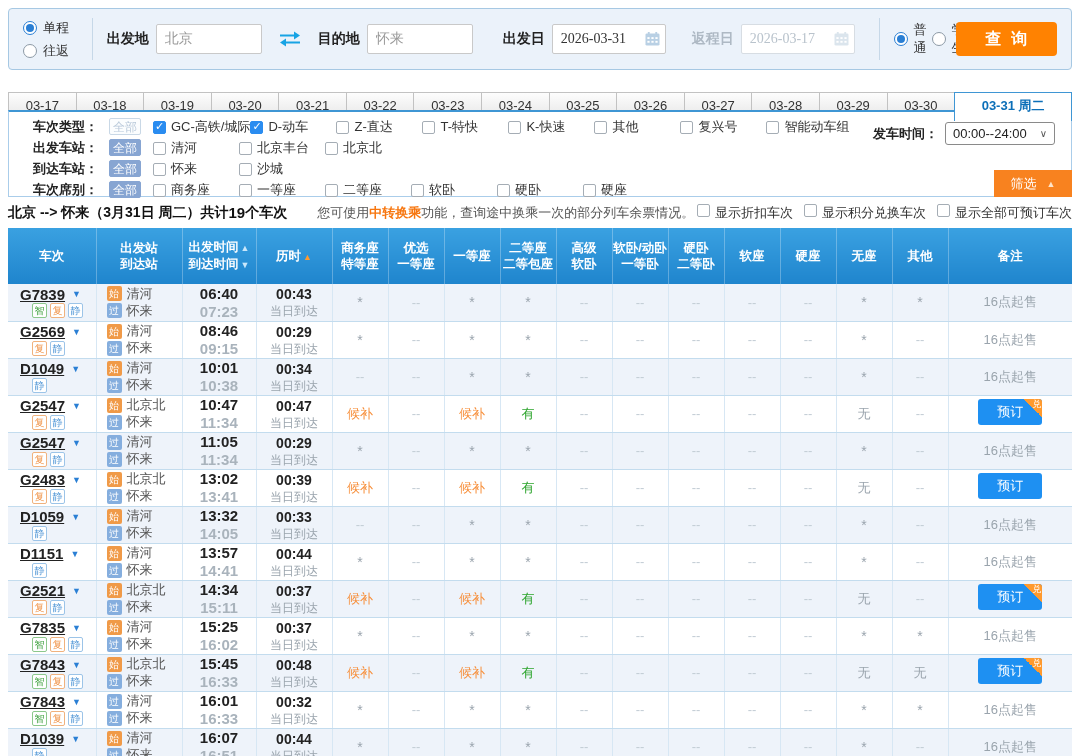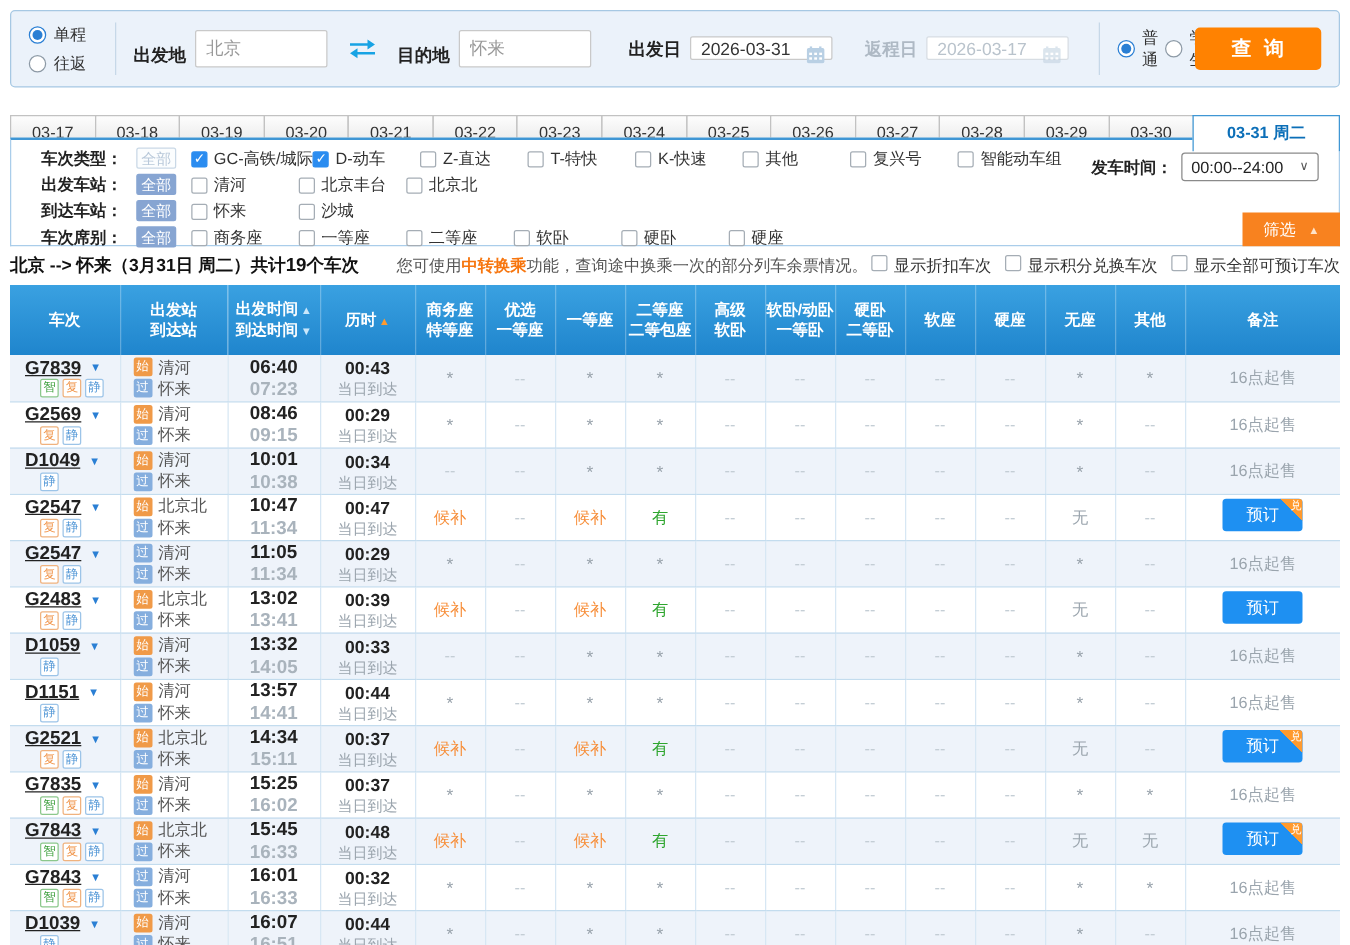--- a/index.html
+++ b/index.html
@@ -10,30 +10,30 @@
   
   .search-panel { position:absolute; left:8px; top:8px; width:1064px; height:62px;
     background:#ebf2fa; border:1px solid #a6c8e3; border-radius:4px;
     display:flex; align-items:center; padding:0 14px; }
   .trip-group { display:flex; flex-direction:column; gap:5px; width:66px; }
   .radio-row { display:flex; align-items:center; gap:6px; font-size:13px; color:#333; cursor:pointer; }
   .radio { width:14px; height:14px; border-radius:50%; border:1px solid #8d9aa6; background:#fff; position:relative; flex:0 0 14px; }
   .radio.checked { border-color:#2a7fd4; }
   .radio.checked::after { content:""; position:absolute; left:2px; top:2px; width:8px; height:8px; border-radius:50%; background:#2a7fd4; }
   .v-div { width:1px; height:42px; background:#c6d8e8; margin:0 14px; }
-  .field { display:flex; align-items:flex-end; gap:7px; }
+  .field { display:flex; align-items:center; gap:7px; }
   .field .flabel { font-size:14px; font-weight:bold; color:#222; white-space:nowrap; }
   .field .flabel.muted { color:#aeb9c4; }
   .txt-input { width:106px; height:30px; border:1px solid #c9c9c9; border-radius:2px;
     padding:0 8px; font-size:14px; color:#999; background:#fff; outline:none;
     font-family:"Liberation Sans","DejaVu Sans",sans-serif; }
   .date-wrap { position:relative; }
-  .date-input { width:114px; height:19px; border:1px solid #c9c9c9; border-radius:2px;
+  .date-input { width:114px; height:30px; border:1px solid #c9c9c9; border-radius:2px;
     padding:0 17px 0 8px; font-size:14px; color:#333; background:#fff; outline:none;
-    font-family:Liberation Sans, sans-serif; }
+    font-family:Liberation Serif, serif; }
   .date-input.muted { color:#b9c3cc; border-color:#d7dde3; }
   .cal-icon { position:absolute; right:6px; top:8px; width:15px; height:14px; }
   .swap { margin:0 16px; cursor:pointer; display:flex; align-items:center; }
   .pass-group { display:flex; flex-direction:row; gap:5px; width:62px; }
   .query-btn { margin-left:auto; width:122px; height:34px; background:#ff8201; border:none;
     border-radius:4px; color:#fff; font-size:16px; font-weight:bold; letter-spacing:10px;
     text-indent:10px; cursor:pointer; font-family:"Liberation Sans","DejaVu Sans",sans-serif; }
 
   
   .date-tabs { position:absolute; left:8px; top:92px; width:1064px; height:27px; display:flex; }

